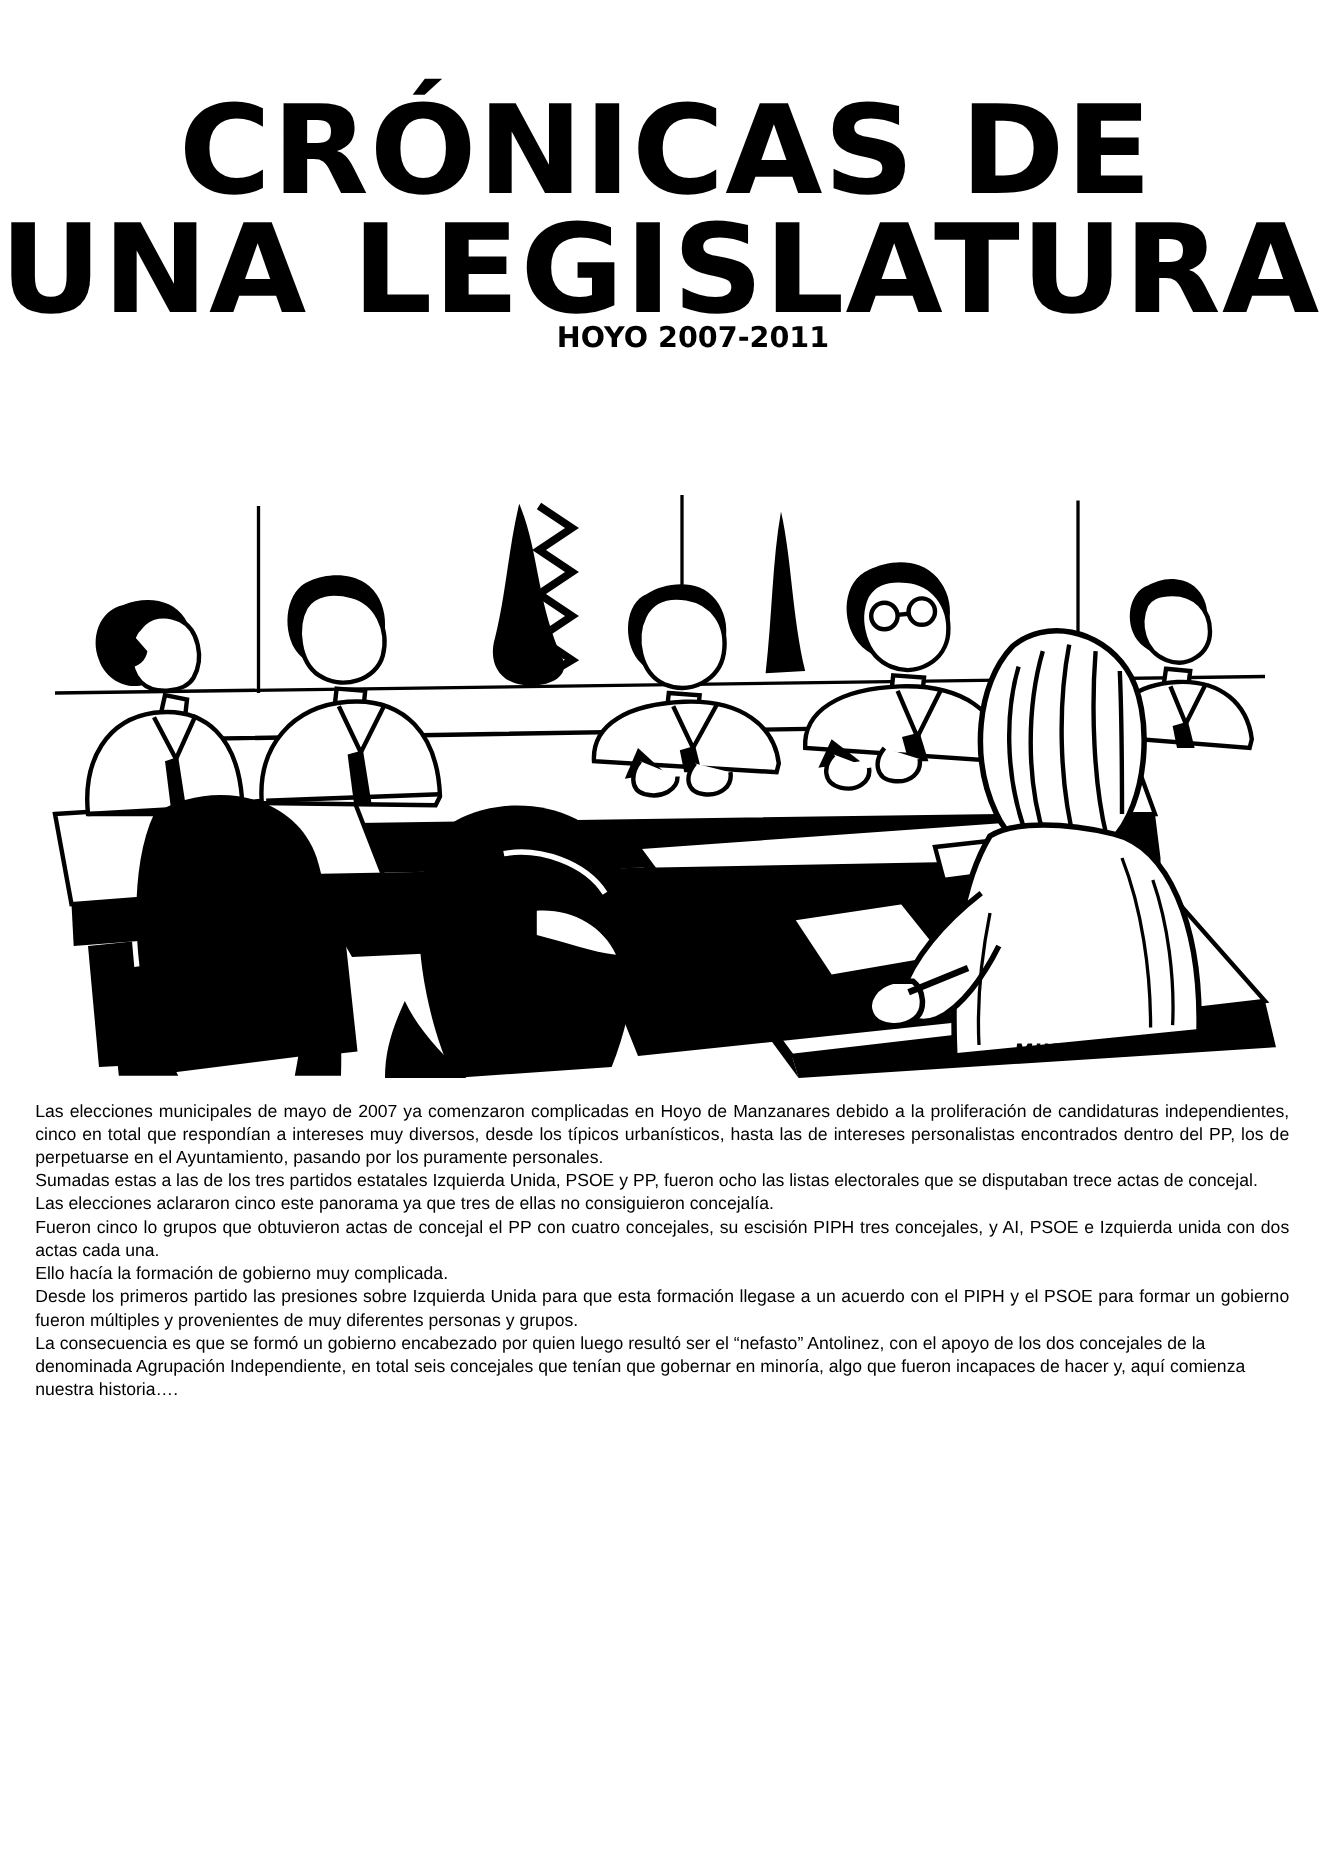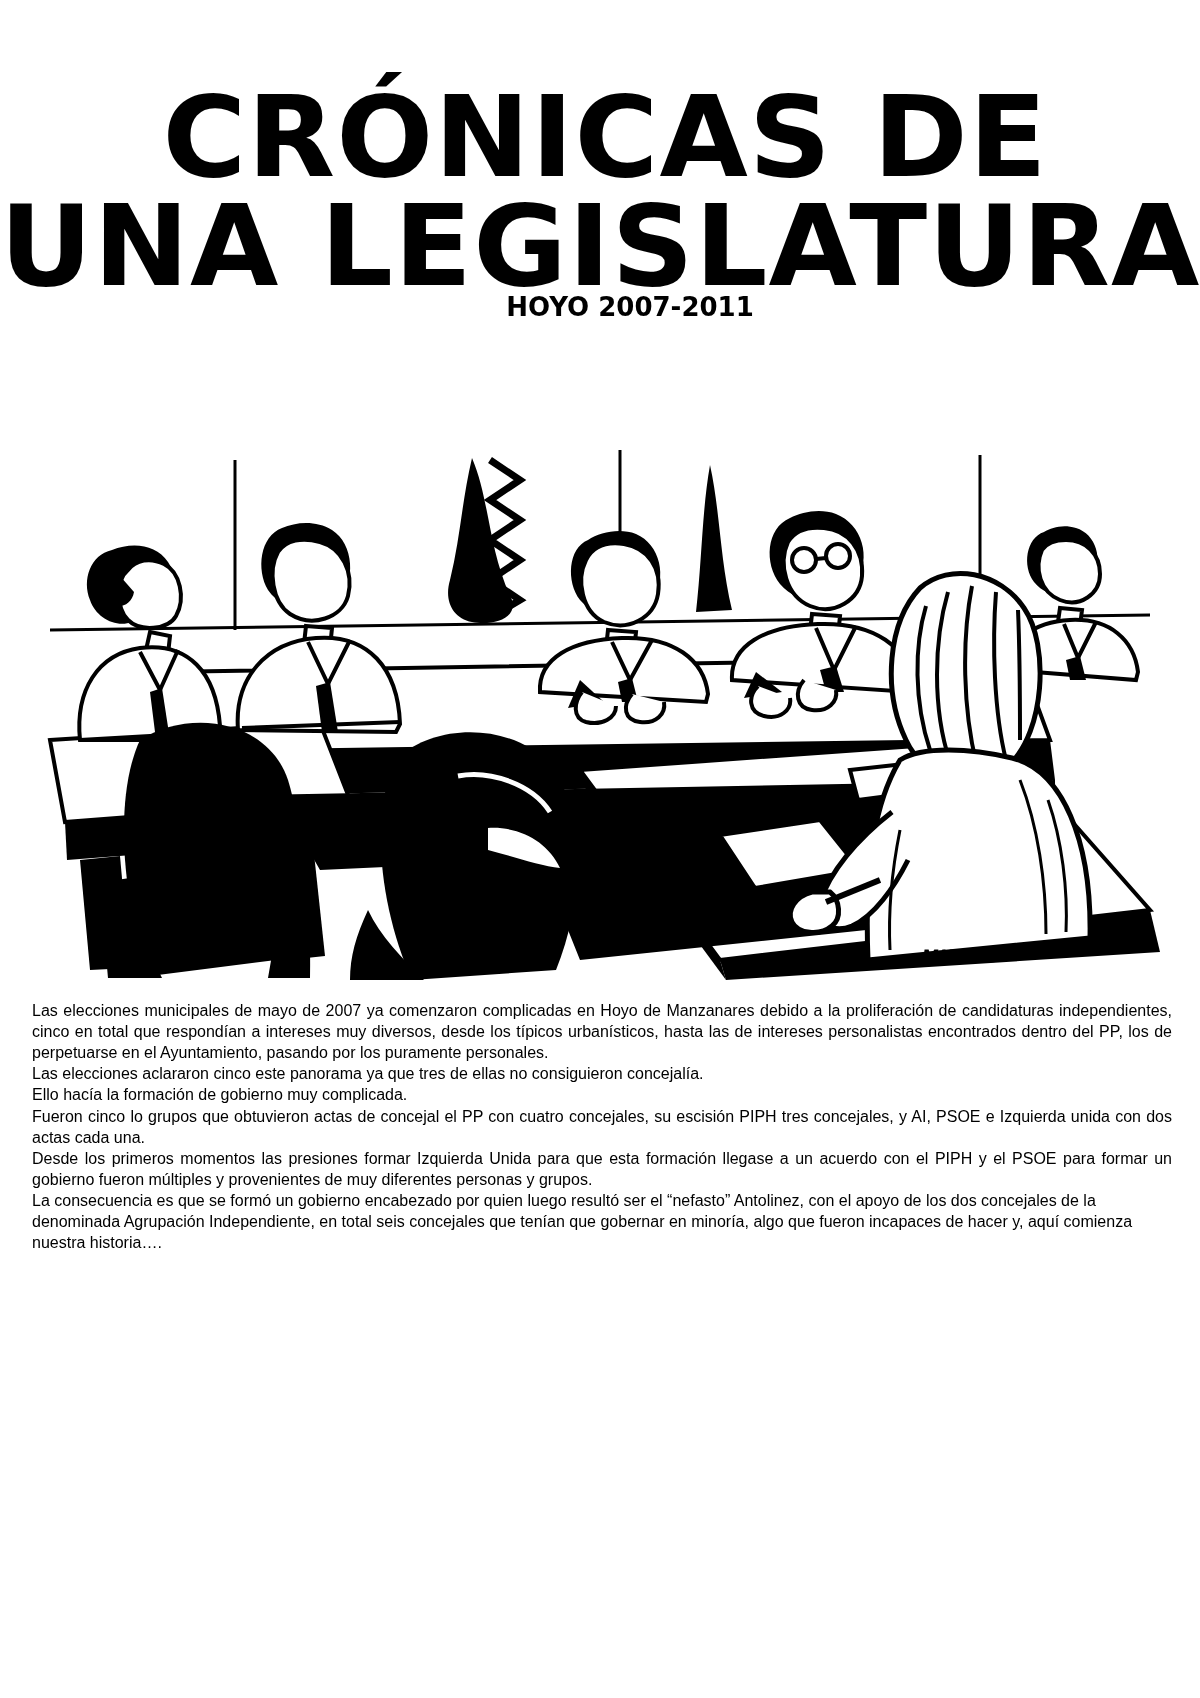--- a/index.html
+++ b/index.html
@@ -247,20 +247,21 @@
           <path d="M1000 340 C 1018 386, 1026 442, 1026 494"></path>
           <path d="M880 390 C 872 430, 868 470, 870 510"></path>
         </g>
       </g>
     </svg>
     <div class="signature">MIKALU</div>
   </div>
 
   <div class="article">
     <p>Las elecciones municipales de mayo de 2007 ya comenzaron complicadas en Hoyo de Manzanares debido a la proliferación de candidaturas independientes, cinco en total que respondían a intereses muy diversos, desde los típicos urbanísticos, hasta las de intereses personalistas encontrados dentro del PP, los  de perpetuarse en el Ayuntamiento, pasando por los puramente personales.</p>
+    <p>Sumadas estas a las de los tres partidos estatales Izquierda Unida, PSOE y PP, fueron ocho las listas electorales que se disputaban trece actas de concejal.</p>
     <p>Las elecciones aclararon cinco este panorama ya que tres de ellas no consiguieron concejalía.</p>
+    <p>Fueron cinco lo grupos que obtuvieron actas de concejal el PP con cuatro concejales, su escisión PIPH tres concejales, y AI, PSOE e Izquierda unida con dos actas cada una.</p>
     <p>Ello hacía la formación de gobierno muy complicada.</p>
-    <p>Fueron cinco lo grupos que obtuvieron actas de concejal el PP con cuatro concejales, su escisión PIPH tres concejales, y AI, PSOE e Izquierda unida con dos actas cada una.</p>
-    <p>Desde los primeros momentos las presiones formar Izquierda Unida para que esta formación llegase a un acuerdo con el PIPH y el PSOE para formar un gobierno fueron múltiples y provenientes de muy diferentes personas y grupos.</p>
+    <p>Desde los primeros partido las presiones sobre Izquierda Unida para que esta formación llegase a un acuerdo con el PIPH y el PSOE para formar un gobierno fueron múltiples y provenientes de muy diferentes personas y grupos.</p>
     <p class="last">La consecuencia es que se formó un gobierno encabezado por quien luego resultó ser el “nefasto” Antolinez, con el apoyo de los dos concejales de la denominada Agrupación Independiente, en total seis concejales que tenían que gobernar en minoría, algo que fueron incapaces de hacer y, aquí comienza nuestra historia….</p>
   </div>
 
 </div>
 
 </body></html>

